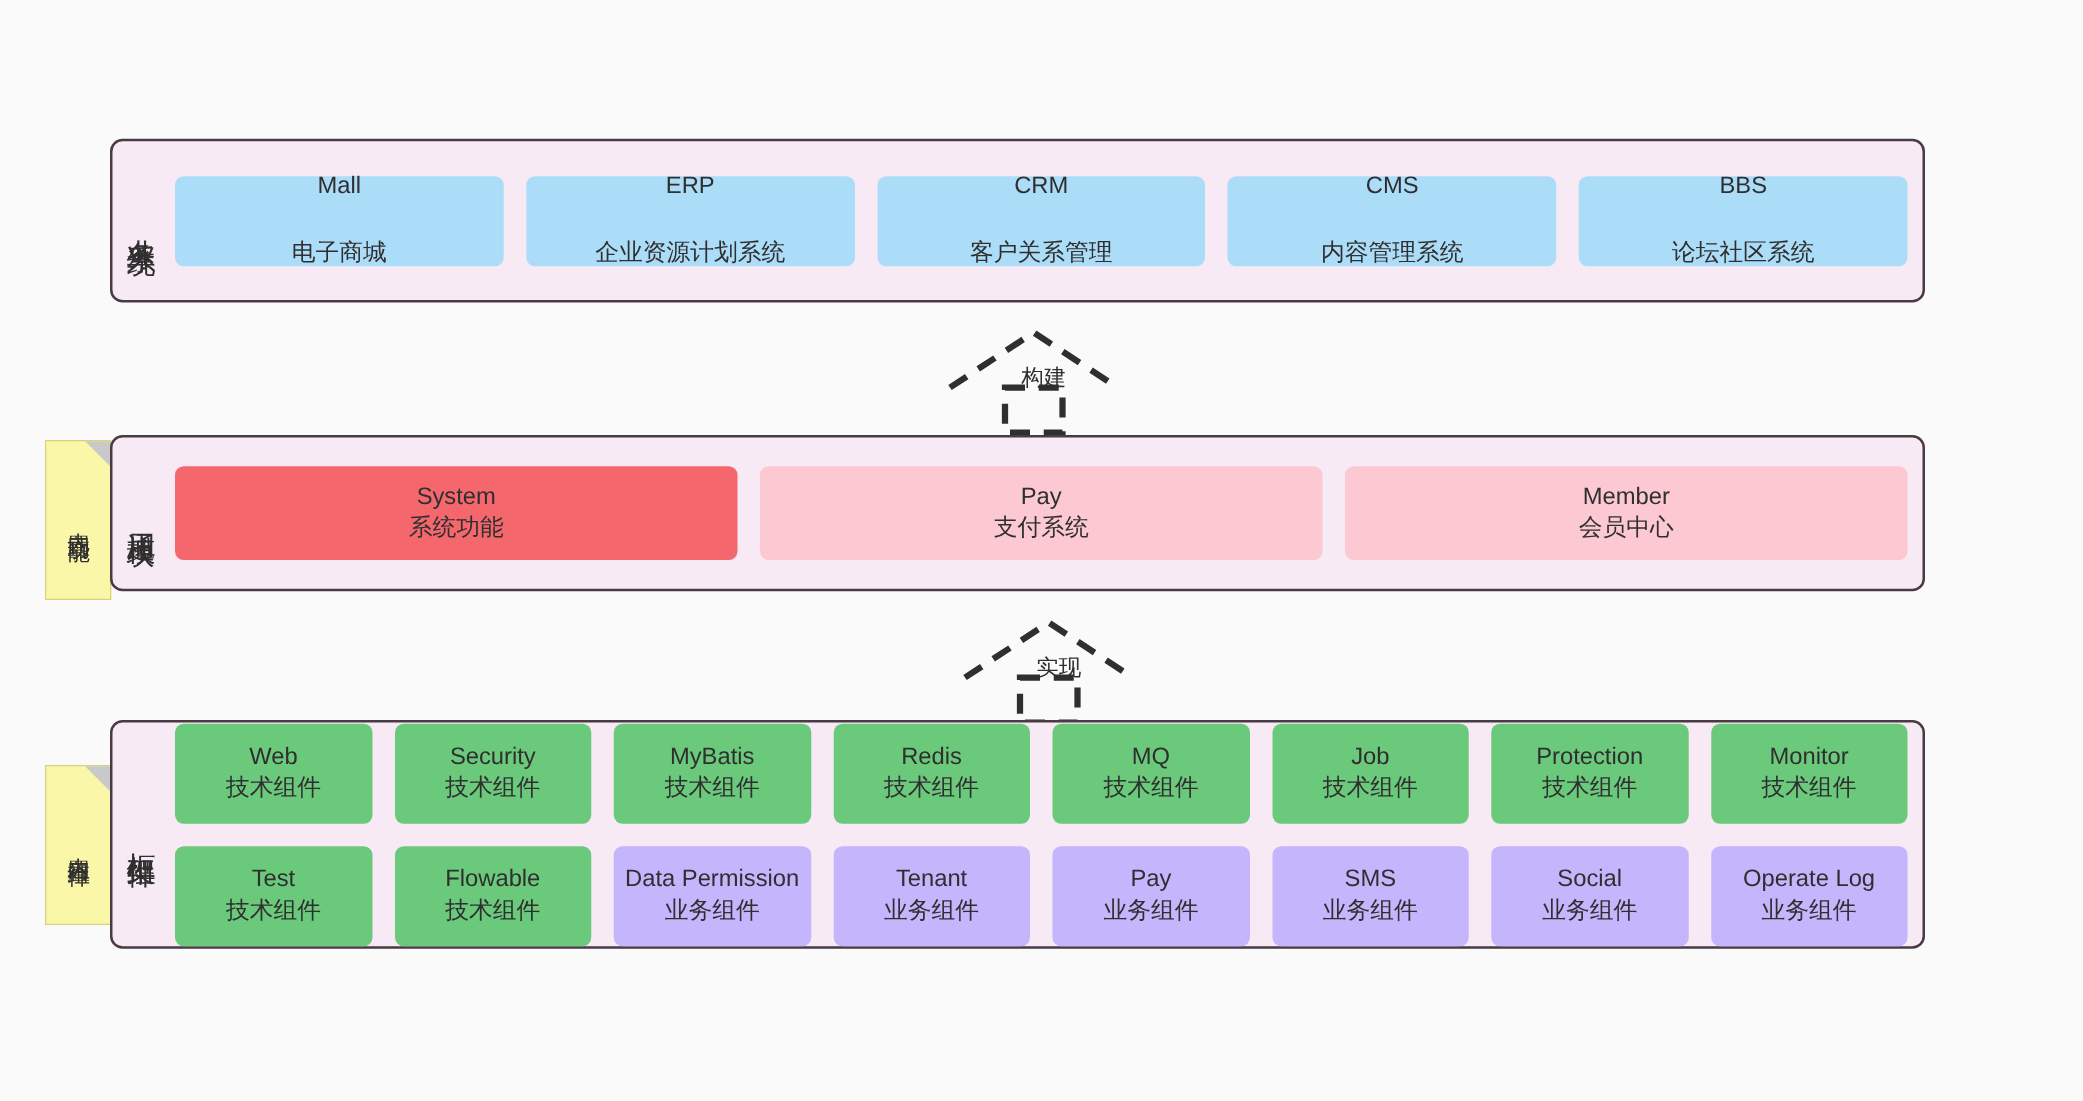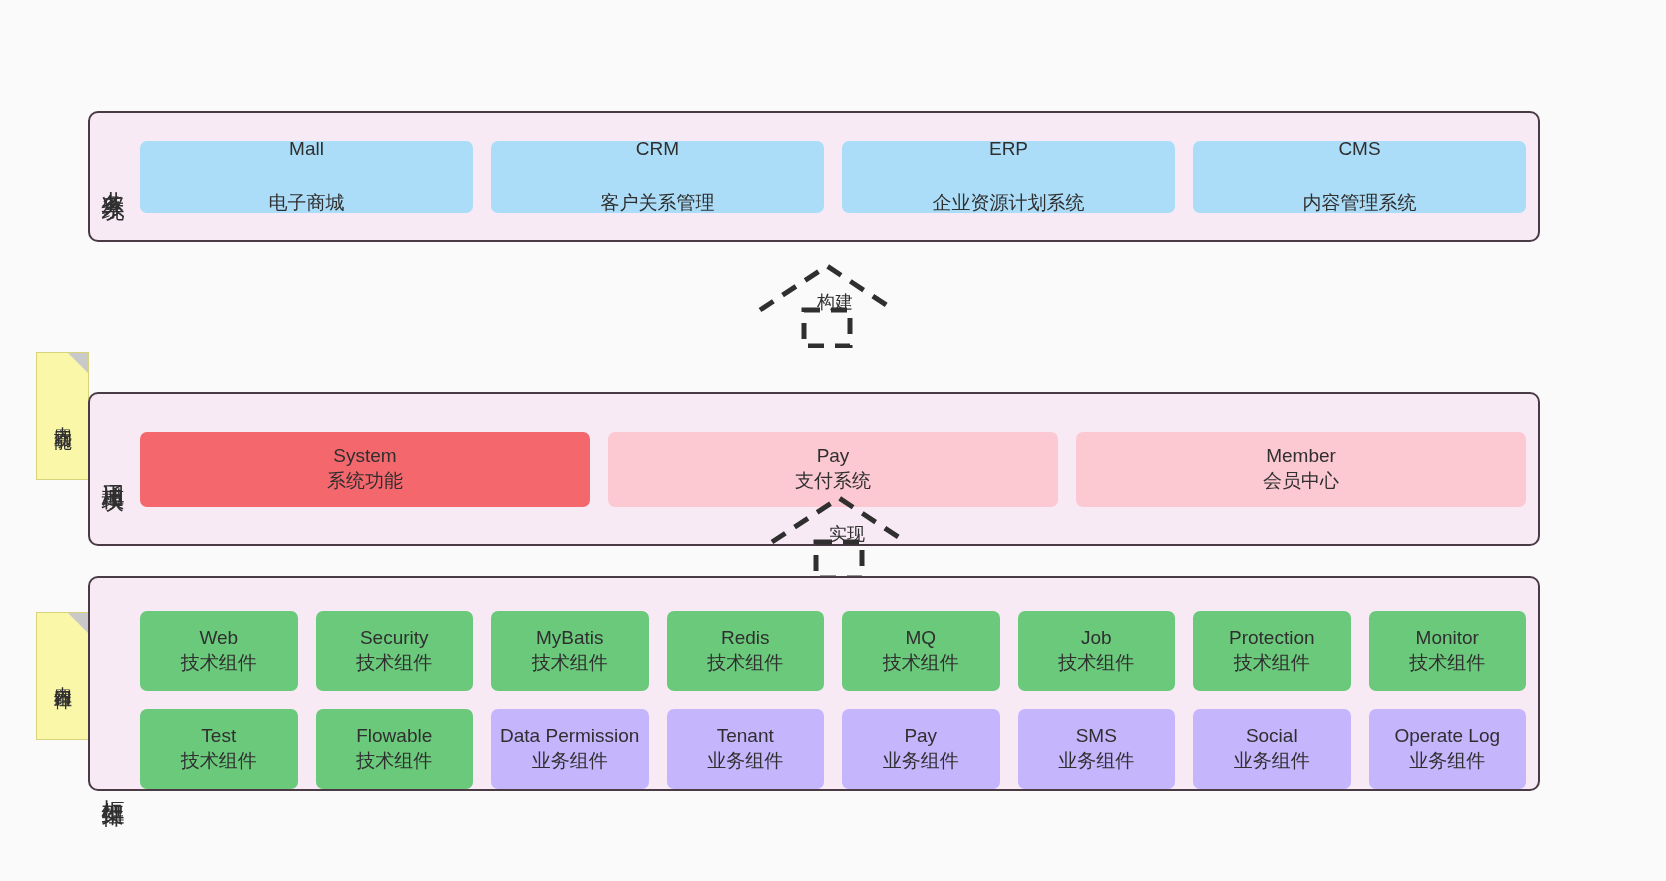--- a/index.html
+++ b/index.html
@@ -82,26 +82,26 @@
   .c-green      { background: #6BC97C; }
   .c-lightgreen { background: #c4b5fd; }
 
   
   #layer-business {
     left: 88px;  top: 111px;  width: 1452px; height: 131px;
   }
   #layer-business .box { height: 72px; gap: 29px; }
 
   #layer-common {
-    left: 88px;  top: 348px;  width: 1452px; height: 154px; margin-top: 44px;
+    left: 88px;  top: 348px;  width: 1452px; height: 125px;
   }
   #layer-common .box { height: 75px; }
 
   #layer-framework {
-    left: 88px;  top: 576px;  width: 1452px; height: 215px; align-items: flex-end;
+    left: 88px;  top: 576px;  width: 1452px; height: 183px;
   }
   #layer-framework .box { height: 80px; }
 
   
   .note {
     position: absolute;
     background: #FAF8A8;
     border: 1px solid #D8D37A;
     box-sizing: border-box;
     display: flex;
@@ -155,30 +155,34 @@
 
   <div class="layer" id="layer-business">
     <div class="layer-label">业务系统</div>
     <div class="layer-boxes">
       <div class="box-row">
         <div class="box c-blue">
           <span class="b-title">Mall</span>
           <span class="b-sub">电子商城</span>
         </div>
         <div class="box c-blue">
+          <span class="b-title">ERP</span>
+          <span class="b-sub">企业资源计划系统</span>
+        </div>
+        <div class="box c-blue">
           <span class="b-title">CRM</span>
           <span class="b-sub">客户关系管理</span>
         </div>
         <div class="box c-blue">
-          <span class="b-title">ERP</span>
-          <span class="b-sub">企业资源计划系统</span>
-        </div>
-        <div class="box c-blue">
           <span class="b-title">CMS</span>
           <span class="b-sub">内容管理系统</span>
+        </div>
+        <div class="box c-blue">
+          <span class="b-title">BBS</span>
+          <span class="b-sub">论坛社区系统</span>
         </div>
       </div>
     </div>
   </div>
 
   <div class="uml-arrow" id="arrow-build">
     <svg width="150" height="90" viewBox="0 0 150 90">
       <path d="M 8 52 L 75 8 L 142 52" fill="none" stroke="#2F2F2F" stroke-width="5" stroke-dasharray="16,11" stroke-linecap="butt"></path>
       <path d="M 52 52 L 98 52 L 98 88 L 52 88 Z" fill="none" stroke="#2F2F2F" stroke-width="5" stroke-dasharray="16,11" stroke-linecap="butt"></path>
     </svg>

